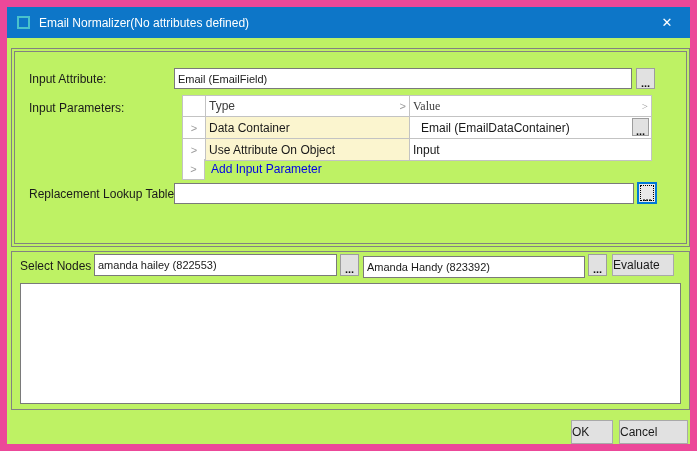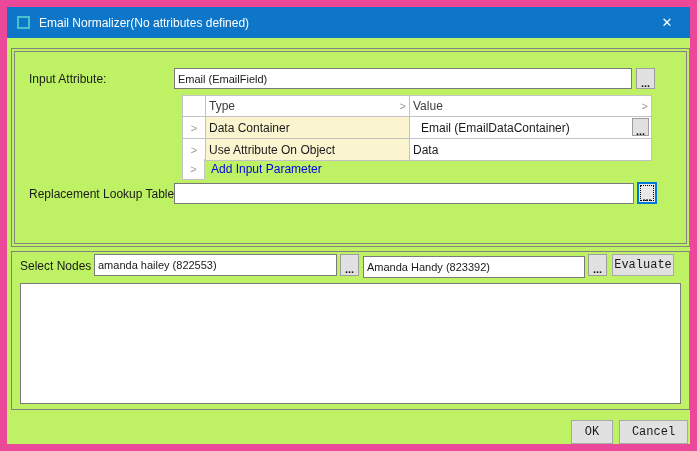--- a/index.html
+++ b/index.html
@@ -68,42 +68,42 @@
     border-collapse: collapse; table-layout: fixed;
   }
   .param-table td, .param-table th {
     border: 1px solid #c3c3c3; font-weight: normal; text-align: left;
     padding: 0 3px; font-size: 12px; overflow: hidden; white-space: nowrap;
   }
   .param-table th { height: 21px; background: #fff; color: #3c3c3c; }
   .param-table td { height: 22px; background: #fff; }
   .col-sel   { width: 23px; }
   .col-type  { width: 204px; }
-  .col-value { width: 242px; }
+  .col-value { width: 242px; font-family: Liberation Serif, serif; }
   .cell-type { background: #fbf5cf !important; }
   .cell-sel  { text-align: center !important; padding: 0 !important; }
   .chev { color: #9a9a9a; font-size: 11px; }
   .hdr-flex { display: flex; justify-content: space-between; align-items: center; }
   .cell-value-wrap { position: relative; height: 100%; display: flex; align-items: center; }
 
   .add-row-sel {
     position: absolute; left: 175px; top: 152px; width: 23px; height: 21px;
     border: 1px solid #c3c3c3; border-top: none; text-align: center;
     color: #9a9a9a; font-size: 11px; line-height: 20px; background: #fff;
   }
   .add-link {
     position: absolute; left: 204px; top: 155px; color: #0000e6;
     cursor: pointer; white-space: nowrap;
   }
 
   
   .push-btn {
     position: absolute; height: 24px; background: #e1e1e1; border: 1px solid #a9a9a9;
-    font-family: Liberation Mono, monospace; font-size: 12px; color: #1a1a1a;
-    text-align: center; line-height: 22px; cursor: pointer;
+    font-family: Liberation Sans, sans-serif; font-size: 12px; color: #1a1a1a;
+    line-height: 22px; cursor: pointer;
   }
 </style>
 </head>
 <body>
 
 <div class="window">
 
   <div class="titlebar">
     <span class="title-icon"></span>
     <span class="title-text">Email Normalizer(No attributes defined)</span>
@@ -113,20 +113,21 @@
   </div>
 
   <div class="panel panel-top-outer"></div>
   <div class="panel panel-top-inner"></div>
   <div class="panel panel-bottom"></div>
 
   <span class="lbl" style="left:22px; top:65px;">Input Attribute:</span>
   <input class="textbox" style="left: 167px; top: 61px; width: 458px;" readonly="" value="Email (EmailField)">
   <div class="browse-btn" style="left:629px; top:61px;">...</div>
 
+  <span class="lbl" style="left:22px; top:94px;">Input Parameters:</span>
 
   <table class="param-table">
     <tbody>
         <tr>
       <th class="col-sel cell-sel"></th>
       <th class="col-type">
         <span class="hdr-flex">
           <span>Type</span>
           <span class="chev">&gt;</span>
         </span>
@@ -148,21 +149,21 @@
           <span style="padding-left:3px;margin-left:8px;">Email (EmailDataContainer)</span>
           <span class="browse-btn in-cell">...</span>
         </span>
       </td>
     </tr>
     <tr>
       <td class="cell-sel">
         <span class="chev">&gt;</span>
       </td>
       <td class="cell-type">Use Attribute On Object</td>
-      <td>Data</td>
+      <td>Input</td>
     </tr>
   </tbody>
     </table>
 
   <div class="add-row-sel">
     <span class="chev">&gt;</span>
   </div>
   <span class="add-link">Add Input Parameter</span>
 
   <span class="lbl" style="left:22px; top:180px;">Replacement Lookup Table:</span>

